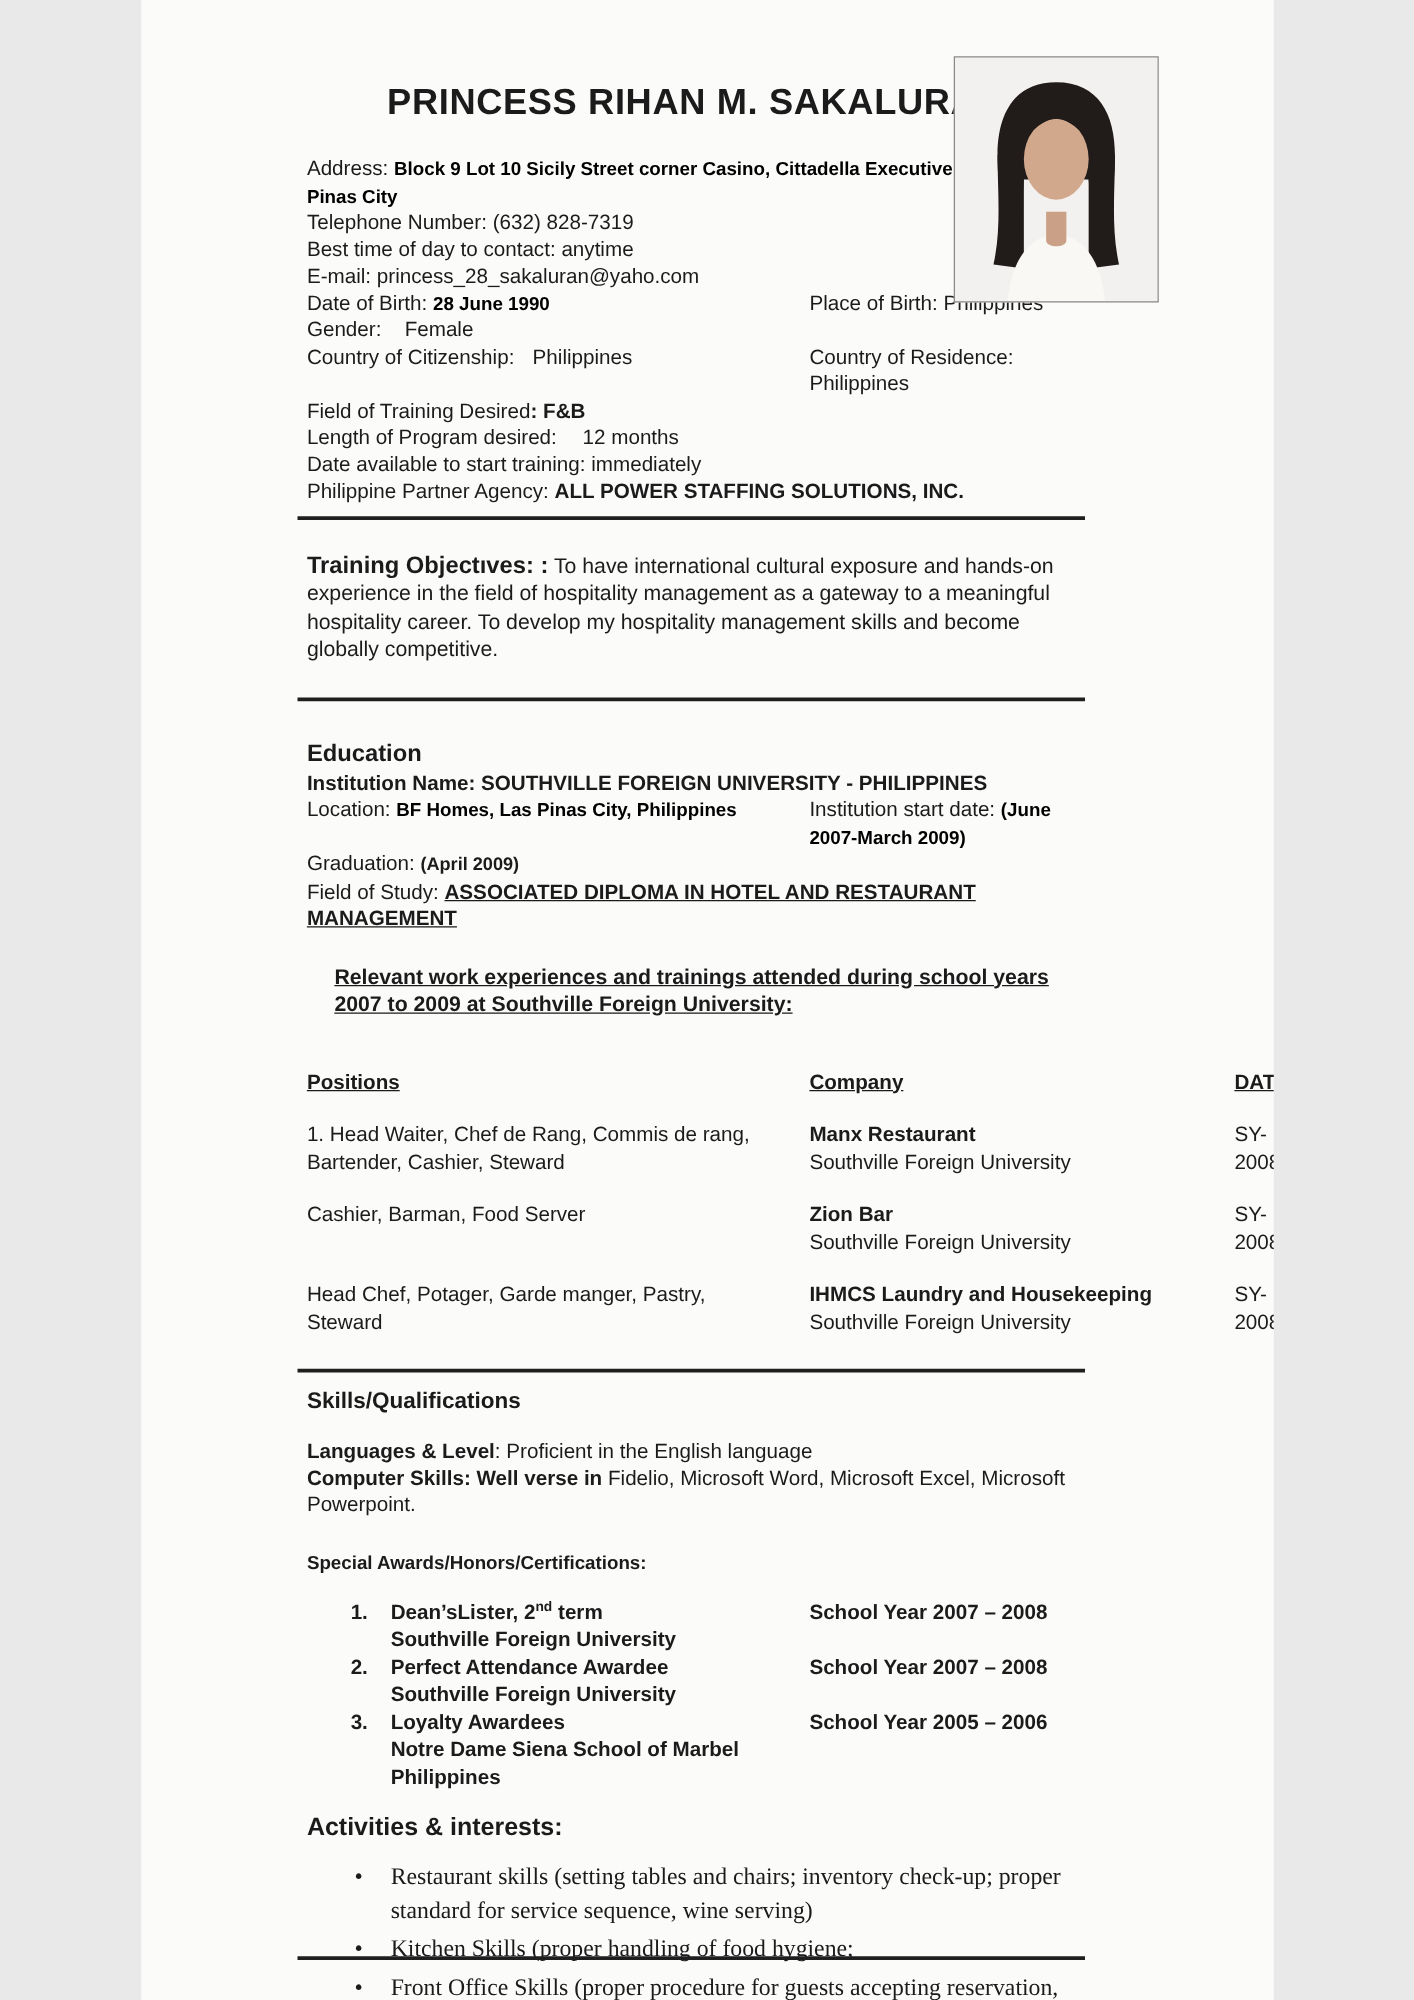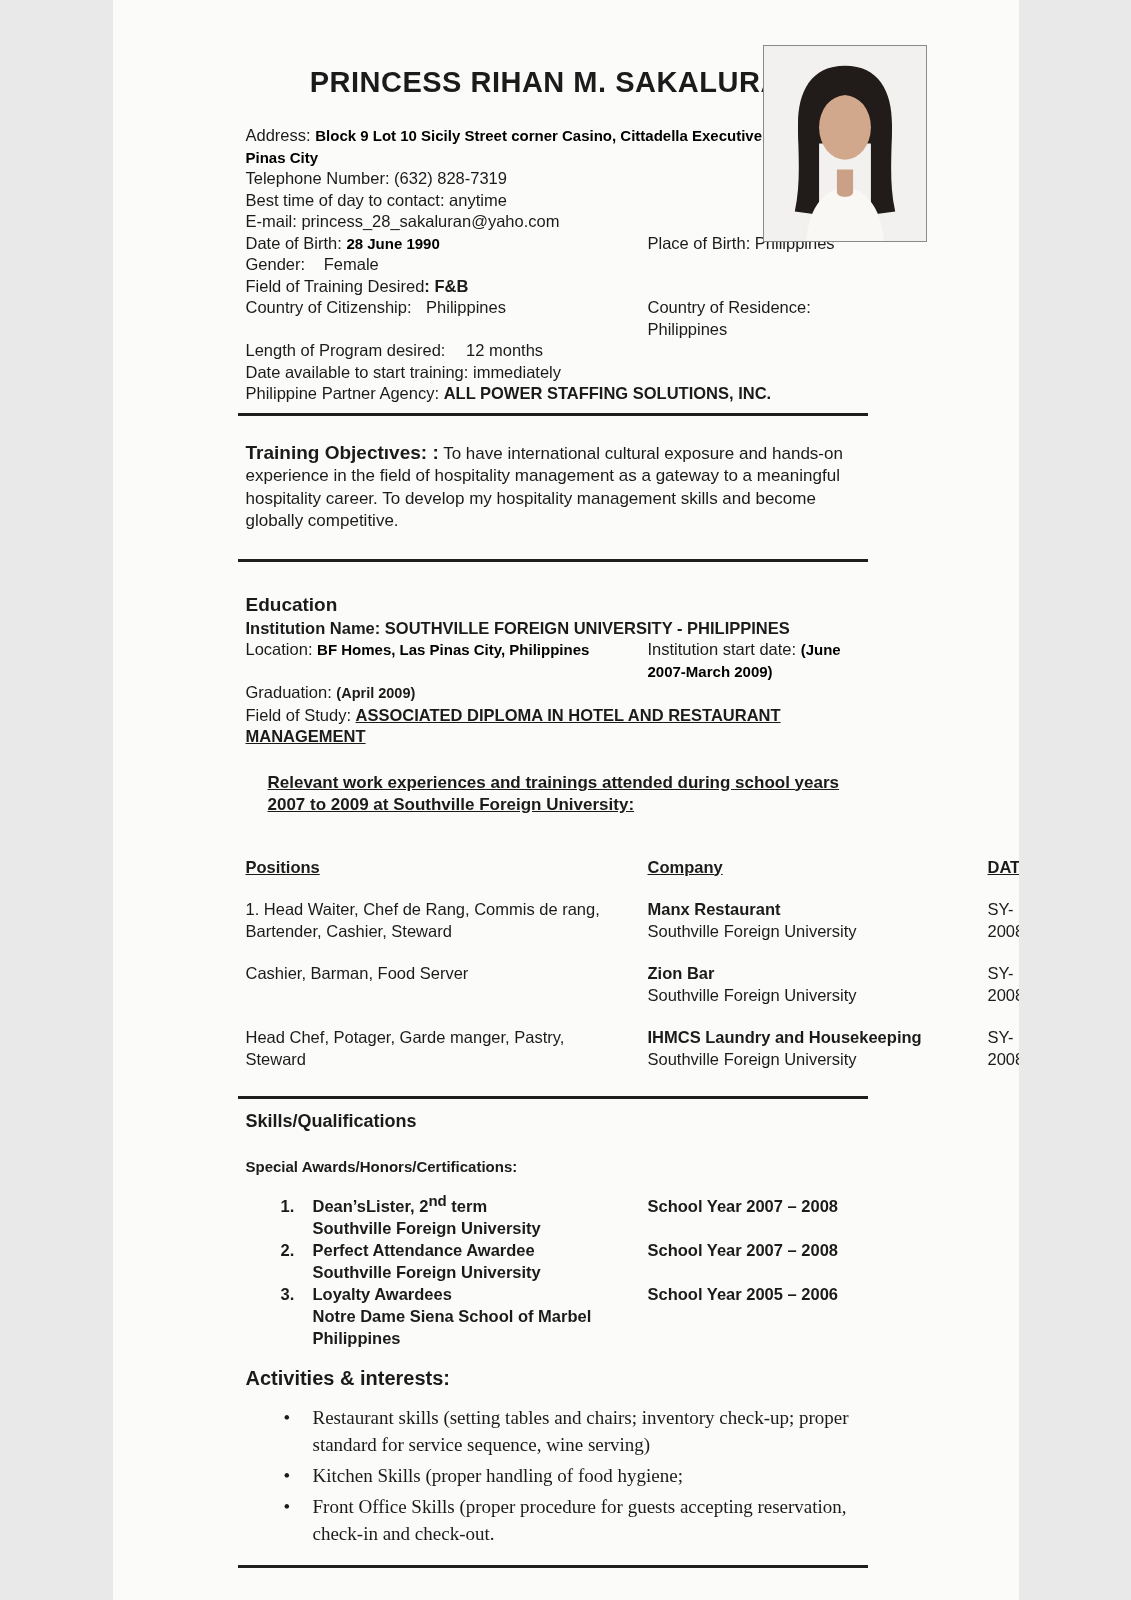--- a/index.html
+++ b/index.html
@@ -96,21 +96,21 @@
   .awards-heading { font-size: 15px; font-weight: bold; margin-top: 26px; }
   .awards { margin: 20px 0 0 35px; }
   .award {
     display: grid;
     grid-template-columns: 32px 335px 1fr;
     font-size: 16.5px;
     line-height: 22px;
     font-weight: bold;
   }
   .award .num { }
-  .award sup { font-size: 15px; vertical-align: super; line-height: 0; }
+  .award sup { font-size: 11px; vertical-align: super; line-height: 0; }
 
   
   .act-heading { font-size: 20px; font-weight: bold; margin: 18px 0 6px 0; }
   .act-list { margin: 14px 0 0 0; padding: 0; list-style: none; }
   .act-list li {
     position: relative;
     padding-left: 67px;
     font-family: "Liberation Serif", serif;
     font-size: 19px;
     line-height: 27px;
@@ -179,32 +179,32 @@
         </div>
         <div class="col-right">
           <span class="lbl">Place of Birth:</span>
           <span class="val">Philippines</span>
         </div>
       </div>
       <div class="line">
         <span class="lbl">Gender:</span>
         <span class="val" style="margin-left:14px;">Female</span>
       </div>
-      <div class="line">
-        <span class="lbl">Field of Training Desired</span><span class="val bold">: F&amp;B</span>
-      </div>
       <div class="line cols">
         <div class="col-left">
           <span class="lbl">Country of Citizenship:</span>
           <span class="val" style="margin-left:10px;">Philippines</span>
         </div>
         <div class="col-right">
           <span class="lbl">Country of Residence:</span>
           <span class="val">Philippines</span>
         </div>
+      </div>
+      <div class="line">
+        <span class="lbl">Field of Training Desired</span><span class="val bold">: F&amp;B</span>
       </div>
       <div class="line">
         <span class="lbl">Length of Program desired:</span>
         <span class="val" style="margin-left:16px;">12 months</span>
       </div>
       <div class="line">
         <span class="lbl">Date available to start training:</span>
         <span class="val">immediately</span>
       </div>
       <div class="line">
@@ -281,20 +281,28 @@
           <div class="co-name">IHMCS Laundry and Housekeeping</div>
           <div>Southville Foreign University</div>
         </div>
         <div>SY-2008</div>
       </div>
     </div>
 
     <div class="hr hr-3"></div>
 
     <div class="skills-heading">Skills/Qualifications</div>
+    <div class="skills-lines">
+      <div class="line">
+        <span class="lbl bold">Languages &amp; Level</span><span class="val">: Proficient in the English language</span>
+      </div>
+      <div class="line">
+        <span class="lbl bold">Computer Skills: Well verse in</span><span class="val"> Fidelio, Microsoft Word, Microsoft Excel, Microsoft Powerpoint.</span>
+      </div>
+    </div>
 
     <div class="awards-heading">Special Awards/Honors/Certifications:</div>
     <div class="awards">
 
       <div class="award">
         <div class="num">1.</div>
         <div>
           <div><span>Dean’sLister, 2</span><sup>nd</sup><span> term</span></div>
           <div>Southville Foreign University</div>
         </div>

